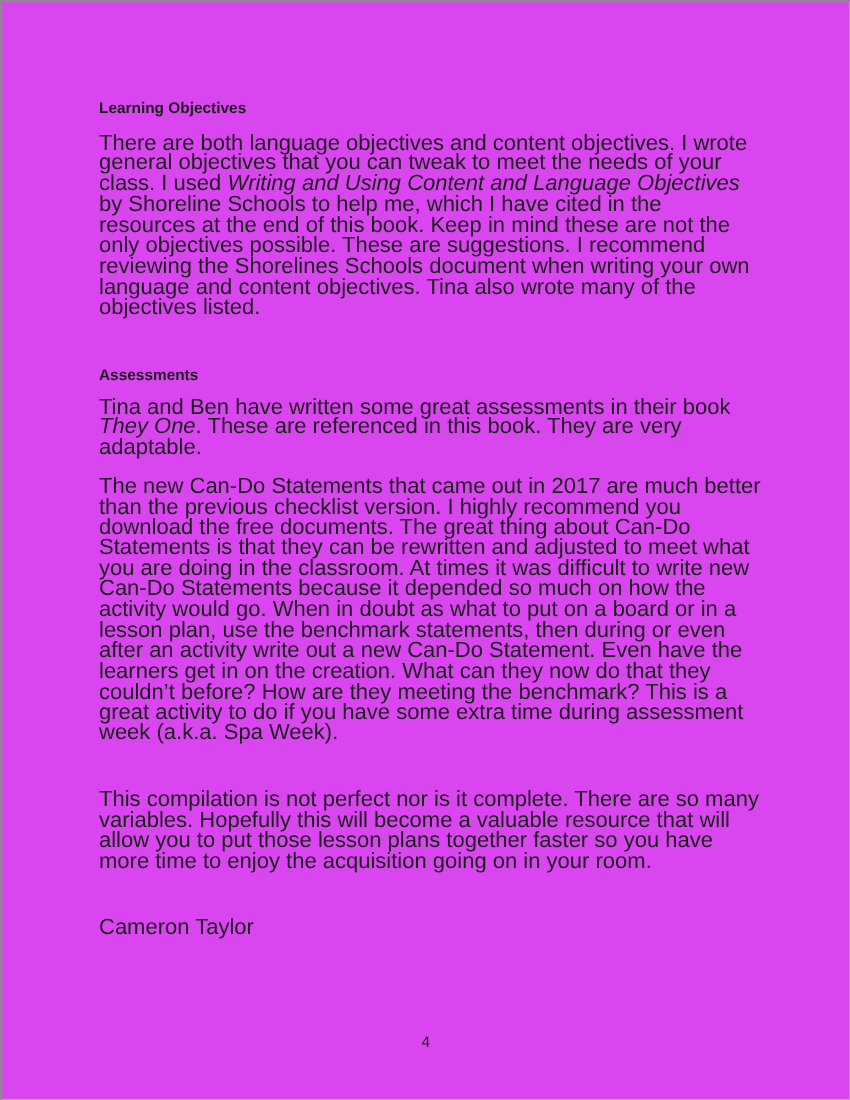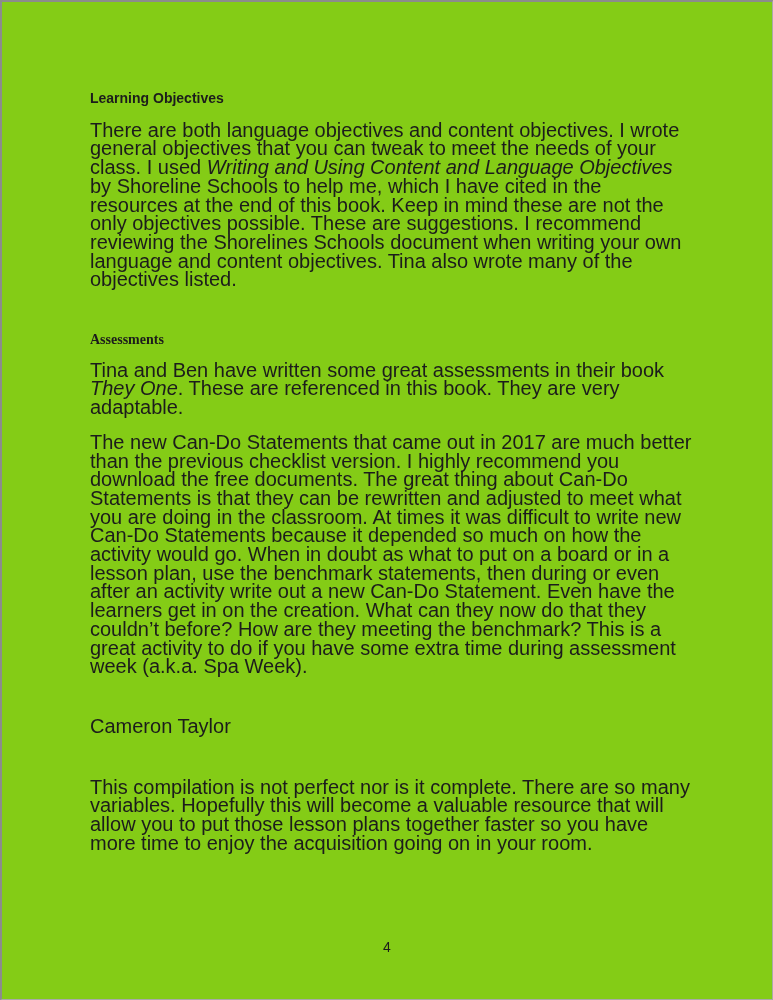--- a/index.html
+++ b/index.html
@@ -5,21 +5,21 @@
   html, body {
     margin: 0;
     padding: 0;
     background: #ffffff;
   }
   .page {
     position: relative;
     width: 773px;
     height: 1000px;
     box-sizing: border-box;
-    background: #84cc16;
+    background: #d946ef;
     border-style: solid;
     border-width: 2px 1px 1px 2px;
     border-color: #8c8c8c #a9a9a9 #a9a9a9 #8c8c8c;
     overflow: hidden;
     font-family: "Liberation Sans", "DejaVu Sans", sans-serif;
     color: #1c1c1c;
   }
   .content {
     box-sizing: border-box;
     padding: 87px 79px 0 88px; 
@@ -34,21 +34,21 @@
   p.para {
     font-size: 20px;
     line-height: 18.7px;
     margin: 0;
     word-spacing: normal;
   }
   .italic { font-style: italic; }
 
   #sec-learning-objectives h2 { margin-top: 0; }
   #sec-learning-objectives p  { margin-top: 13px; }
-  #sec-assessments h2         { margin-top: 42px; font-family: Liberation Serif, serif; }
+  #sec-assessments h2         { margin-top: 42px; }
   #sec-assessments p          { margin-top: 11px; }
   #sec-cando h2               { margin-top: 41px; }
   #sec-cando p                { margin-top: 16px; }
   p.closing                   { margin-top: 42px; }
   p.signature                 { margin-top: 41px; }
 
   footer.page-footer {
     position: absolute;
     top: 936px;
     left: 0;
@@ -71,22 +71,22 @@
 
     <section id="sec-assessments">
       <h2 class="doc-heading">Assessments</h2>
       <p class="para"><span>Tina and Ben have written some great assessments in their book </span><span class="italic">They One</span><span>. These are referenced in this book. They are very adaptable.</span></p>
     </section>
 
     <section id="sec-cando">
       <p class="para"><span>The new Can-Do Statements that came out in 2017 are much better than the previous checklist version. I highly recommend you download the free documents. The great thing about Can-Do Statements is that they can be rewritten and adjusted to meet what you are doing in the classroom. At times it was difficult to write new Can-Do Statements because it depended so much on how the activity would go. When in doubt as what to put on a board or in a lesson plan, use the benchmark statements, then during or even after an activity write out a new Can-Do Statement. Even have the learners get in on the creation. What can they now do that they couldn’t before? How are they meeting the benchmark? This is a great activity to do if you have some extra time during assessment week (a.k.a. Spa Week).</span></p>
     </section>
 
+    <p class="para closing"><span>This compilation is not perfect nor is it complete. There are so many variables. Hopefully this will become a valuable resource that will allow you to put those lesson plans together faster so you have more time to enjoy the acquisition going on in your room.</span></p>
+
     <p class="para signature">Cameron Taylor</p>
-
-    <p class="para closing"><span>This compilation is not perfect nor is it complete. There are so many variables. Hopefully this will become a valuable resource that will allow you to put those lesson plans together faster so you have more time to enjoy the acquisition going on in your room.</span></p>
 
   </main>
 
   <footer class="page-footer">
     <span>4</span>
   </footer>
 </div>
 
 </body></html>

